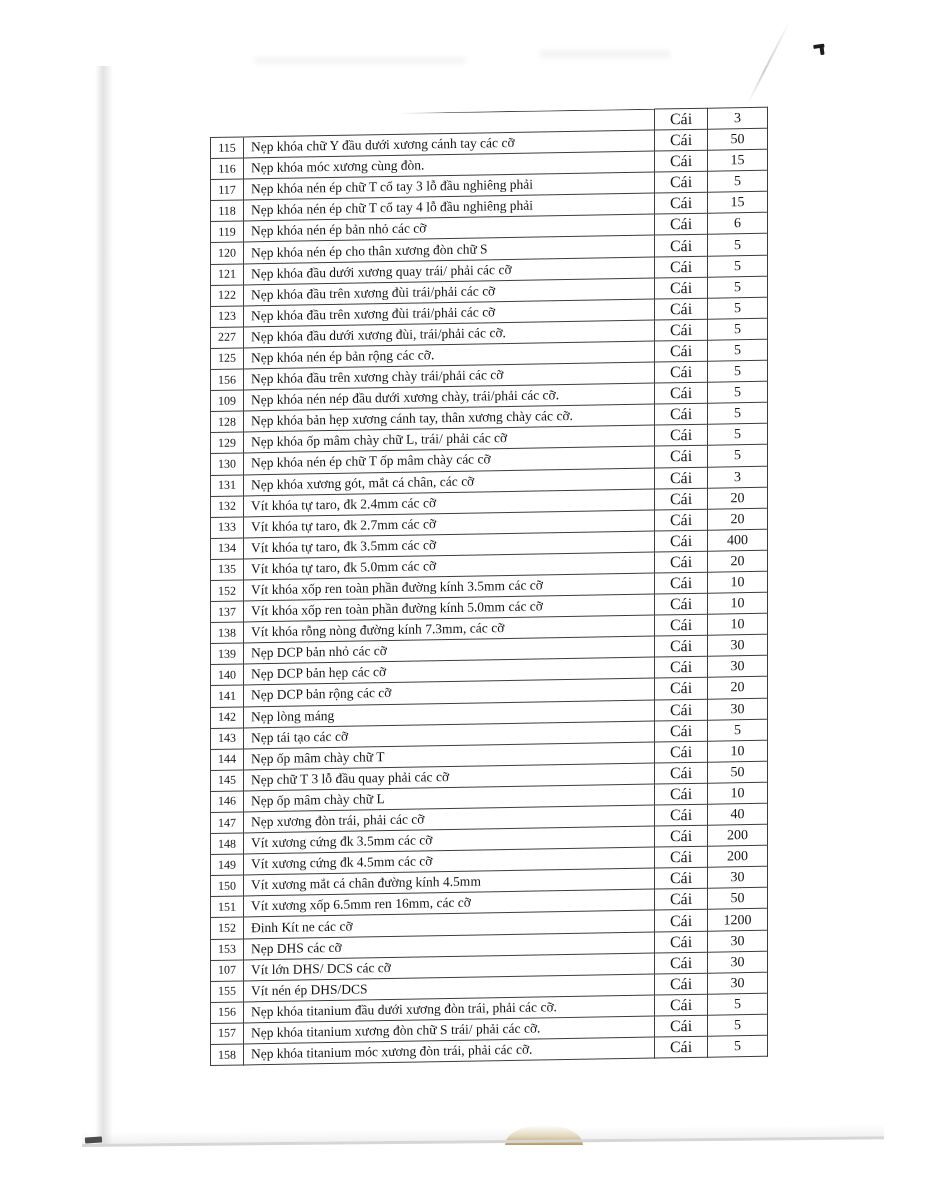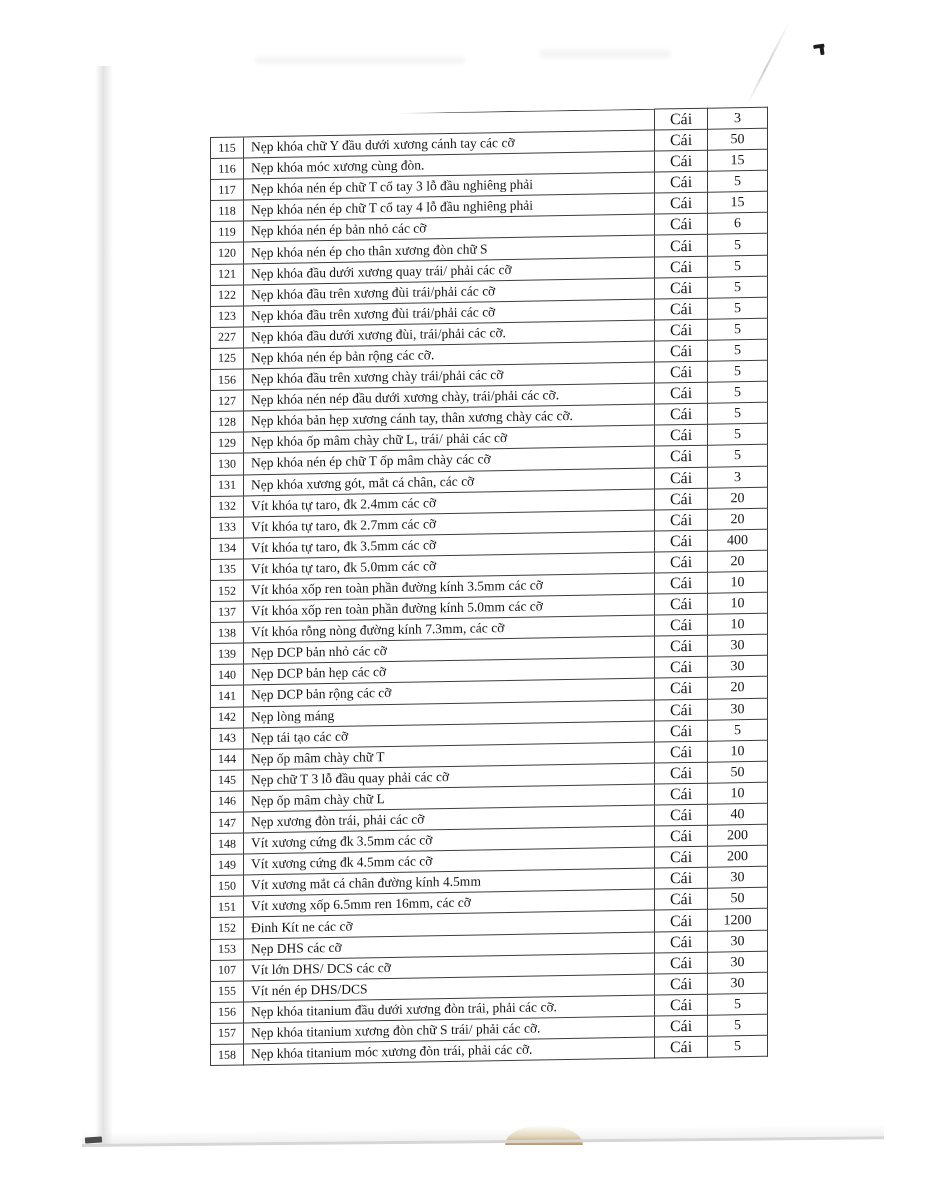--- a/index.html
+++ b/index.html
@@ -153,21 +153,21 @@
     <div class="cell unit">Cái</div>
     <div class="cell qty">5</div>
   </div>
       <div class="row">
     <div class="cell num">156</div>
     <div class="cell desc">Nẹp khóa đầu trên xương chày trái/phải các cỡ</div>
     <div class="cell unit">Cái</div>
     <div class="cell qty">5</div>
   </div>
       <div class="row">
-    <div class="cell num">127</div>
+    <div class="cell num">109</div>
     <div class="cell desc">Nẹp khóa nén nép đầu dưới xương chày, trái/phải các cỡ.</div>
     <div class="cell unit">Cái</div>
     <div class="cell qty">5</div>
   </div>
       <div class="row">
     <div class="cell num">128</div>
     <div class="cell desc">Nẹp khóa bản hẹp xương cánh tay, thân xương chày các cỡ.</div>
     <div class="cell unit">Cái</div>
     <div class="cell qty">5</div>
   </div>

